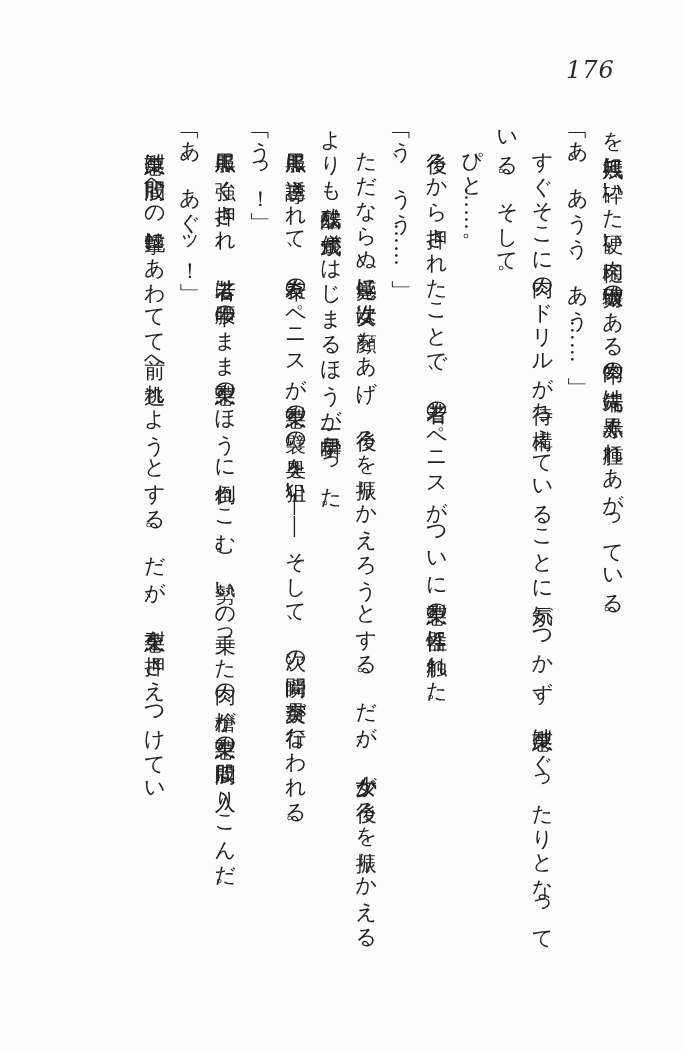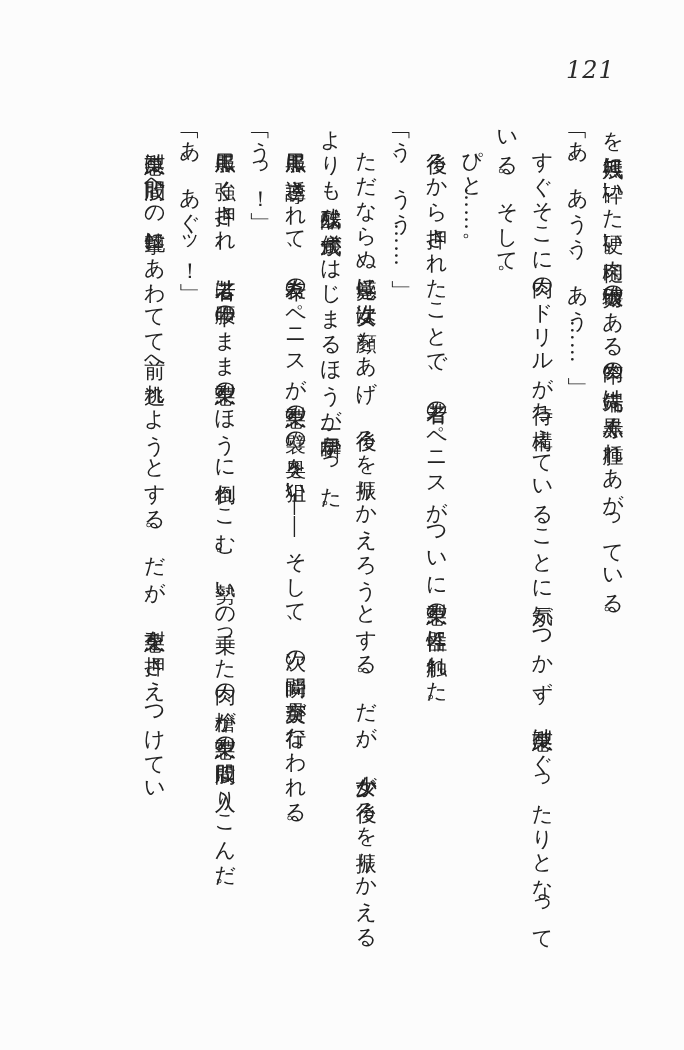--- a/index.html
+++ b/index.html
@@ -45,21 +45,21 @@
     padding: 0;
   }
   .para-flush    { text-indent: 0; }
   .para-indent   { text-indent: 1em; }
   .para-dialogue { text-indent: 0.45em; }
 </style>
 </head>
 <body>
 
 <div class="book-page">
-  <div class="page-number">121</div>
+  <div class="page-number">176</div>
   <div class="text-block" id="text-block">
       <p class="para-flush">を無残に砕いた硬い肉槌。破壊力のある肉竿の先端は赤黒く腫れあがっている。</p>
       <p class="para-dialogue">「あ、あうう、あう……」</p>
       <p class="para-indent">すぐそこに肉のドリルが待ち構えていることに気がつかず、梨恵はぐったりとなっている。そして。</p>
       <p class="para-indent">ぴと……。</p>
       <p class="para-indent">後ろから押されたことで、若者のペニスがついに梨恵の性器に触れた。</p>
       <p class="para-dialogue">「う、うう……」</p>
       <p class="para-indent">ただならぬ感覚に次女は顔をあげ、後ろを振りかえろうとする。だが、少女が後ろを振りかえるよりも残酷な儀式がはじまるほうが一瞬早かった。</p>
       <p class="para-indent">黒服に誘導されて、友希のペニスが梨恵の襞の奥を狙い――そして、次の瞬間、突貫が行なわれる。</p>
       <p class="para-dialogue">「うっ！」</p>

